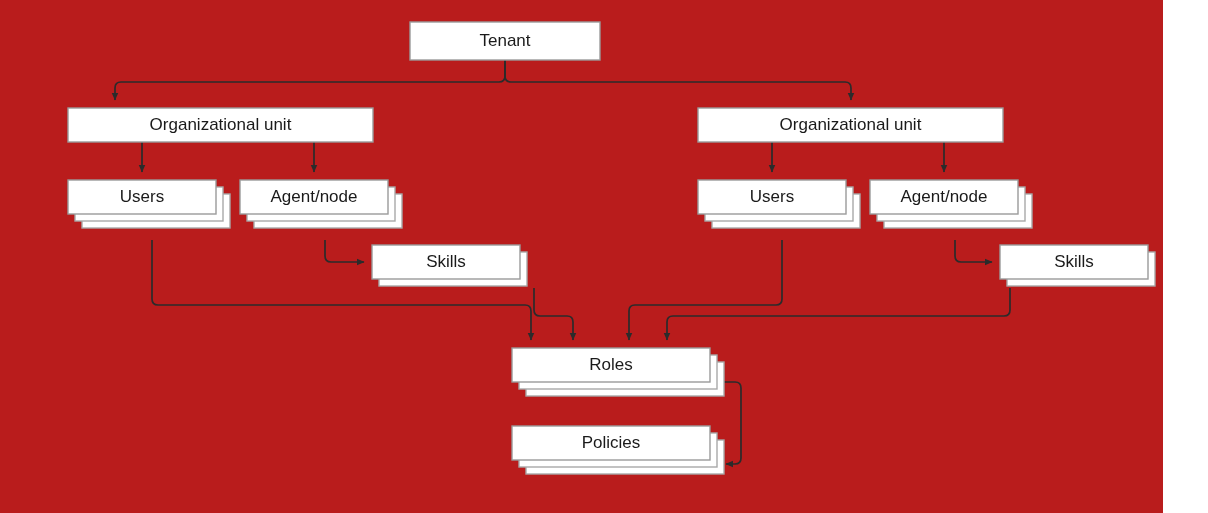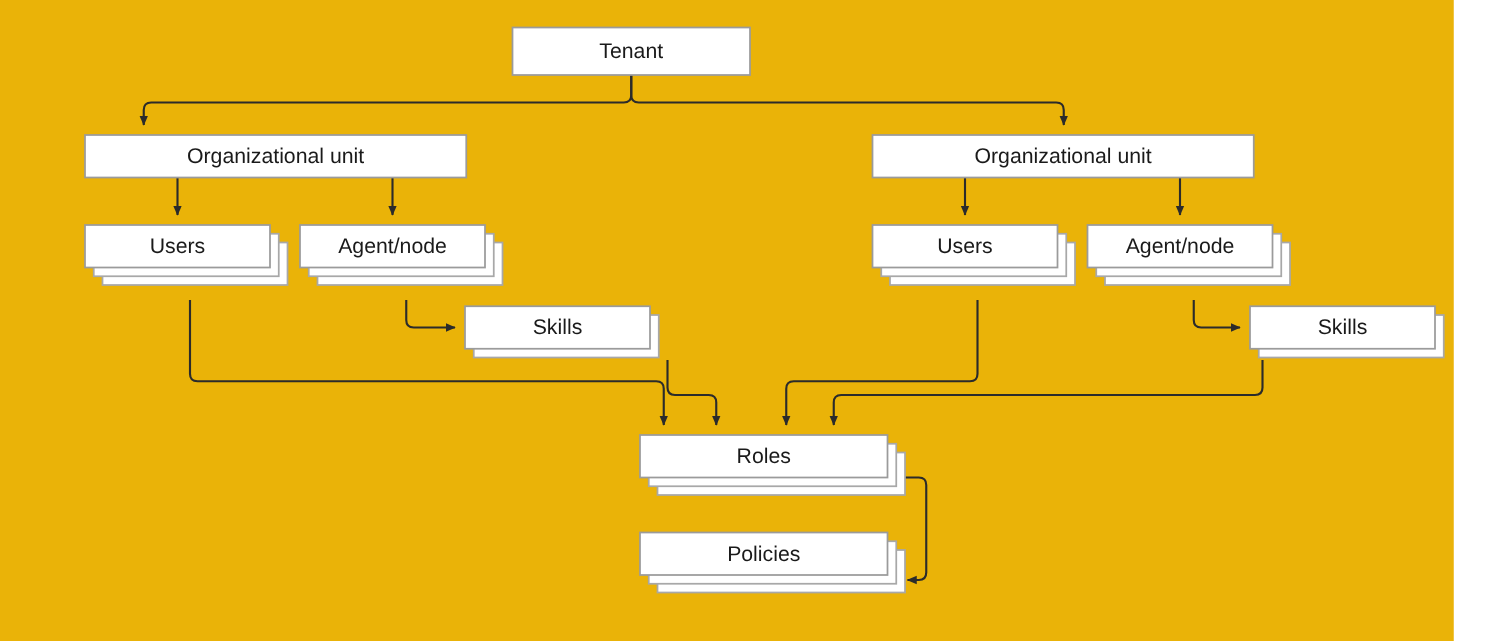--- a/index.html
+++ b/index.html
@@ -11,21 +11,21 @@
   body {
     width: 1208px;
     height: 513px;
     font-family: "Liberation Sans", sans-serif;
     overflow: hidden;
   }
   #diagram-root {
     position: relative;
     width: 1163px;
     height: 513px;
-    background: #eab308;
+    background: #b91c1c;
   }
   svg.layer {
     position: absolute;
     left: 0;
     top: 0;
     width: 1208px;
     height: 513px;
   }
   #connector-layer { z-index: 1; }
   #node-layer { z-index: 2; }

